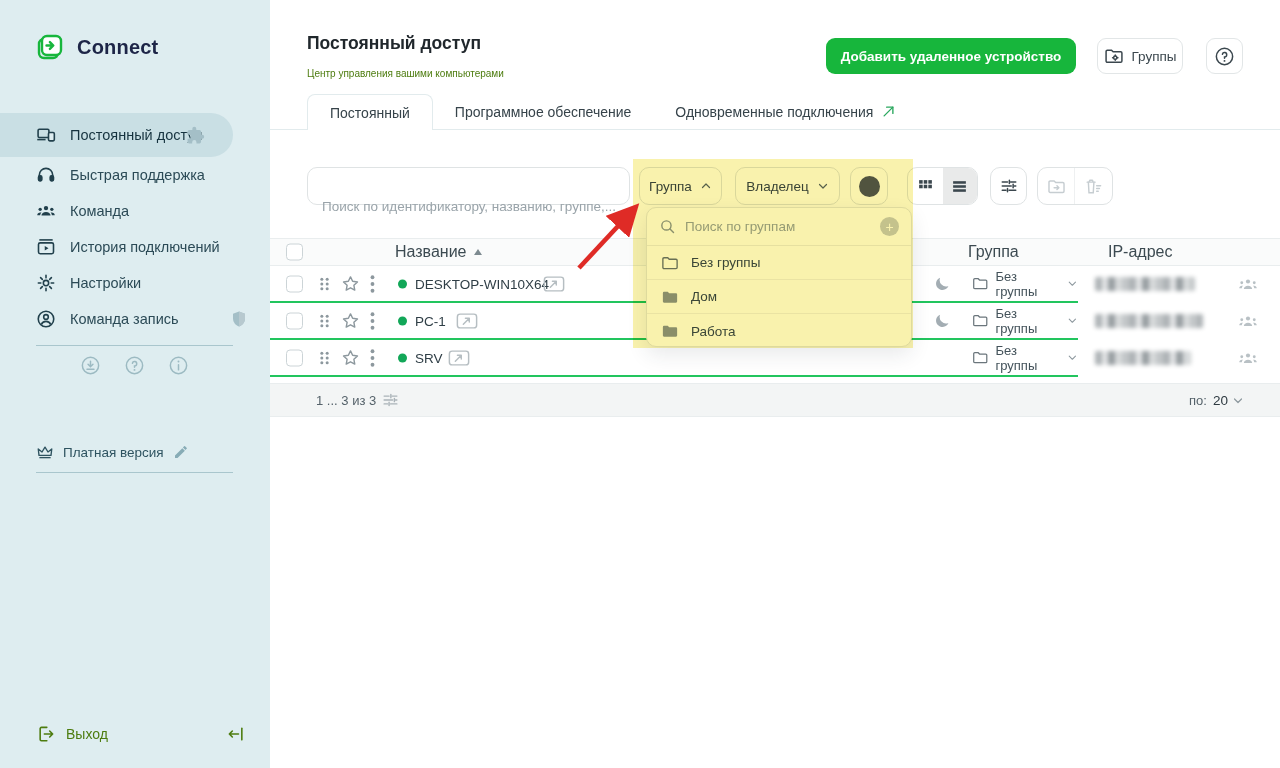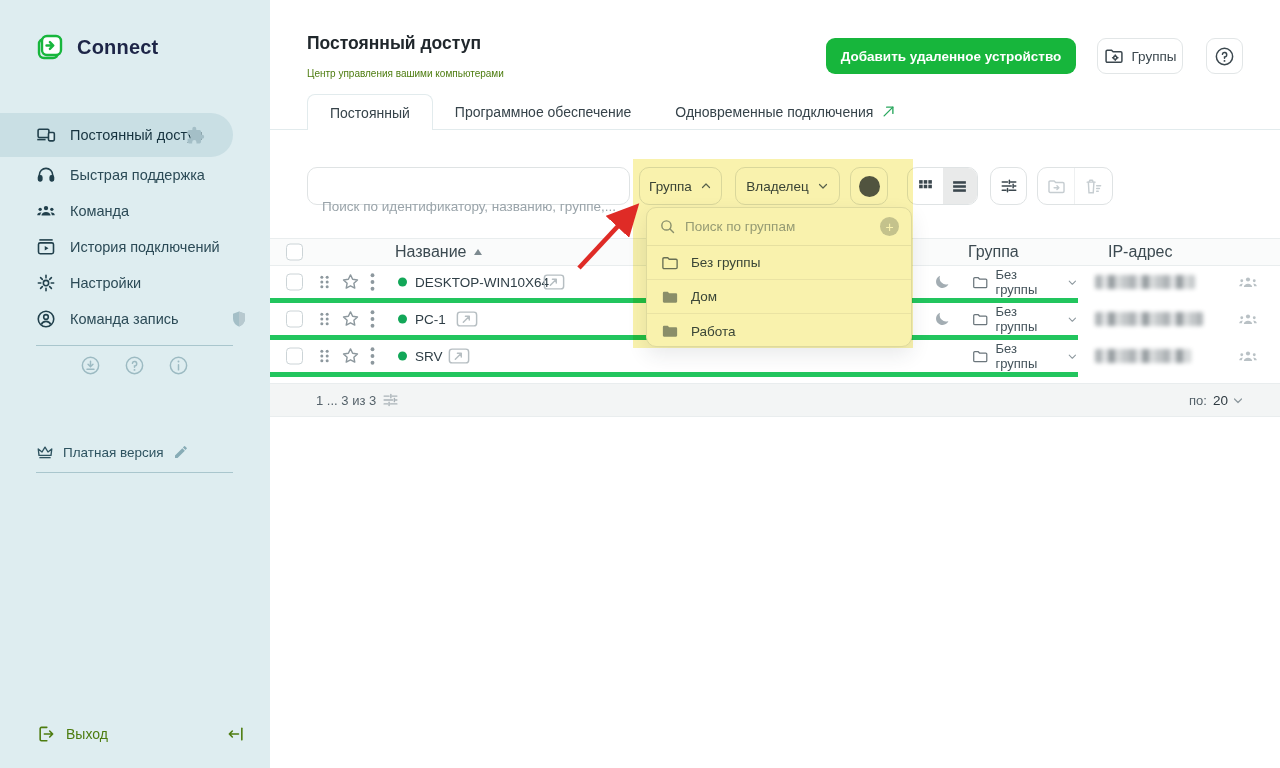--- a/index.html
+++ b/index.html
@@ -67,21 +67,21 @@
   .vt-half { width:50%; height:100%; display:flex; align-items:center; justify-content:center; color:#3b474e; }
   .vt-half.active { background:#e9eaea; }
   .f-sliders { left:720px; width:37px; }
   .f-bulk { left:767px; width:76px; padding:0; gap:0; }
   .bulk-half { width:50%; height:100%; display:flex; align-items:center; justify-content:center; color:#c6cdd1; }
   .bulk-half:first-child { border-right:1px solid #eef0f1; }
 
   
   .t-head { position:absolute; left:0; top:238px; width:1144px; height:28px; background:#fafbfb;
             border-top:1px solid #e9edee; border-bottom:1px solid #e9edee; font-size:16px; color:#3c4a51; }
-  .t-row { position:absolute; left:0; width:808px; height:37px; border-bottom:5px solid #22c55e; background:#fff; }
+  .t-row { position:absolute; left:0; width:808px; height:37px; border-bottom:2px solid #22c55e; background:#fff; }
   .abs { position:absolute; top:50%; transform:translateY(-50%); display:flex; align-items:center; }
   .chk { width:17px; height:17px; border:1px solid #ccd4d7; border-radius:4px; background:#fff; cursor:pointer; }
   .muted-ic { color:#8d989e; cursor:pointer; }
   .dot { width:9px; height:9px; border-radius:50%; background:#12a758; }
   .dev-name { font-size:13.5px; color:#2f3e46; }
   .grp-sel { display:flex; align-items:center; gap:7px; font-size:13px; color:#43525a; cursor:pointer; }
   .blur-ip { height:14px; border-radius:2px; filter:blur(2.2px);
              background-image:
                repeating-linear-gradient(90deg,#aeb3b6 0 7px,#e3e5e6 7px 13px,#979da1 13px 20px,#d7dadb 20px 27px,#c2c6c8 27px 34px),
                repeating-linear-gradient(0deg,rgba(255,255,255,.5) 0 4px,rgba(110,116,120,.35) 4px 8px); }

